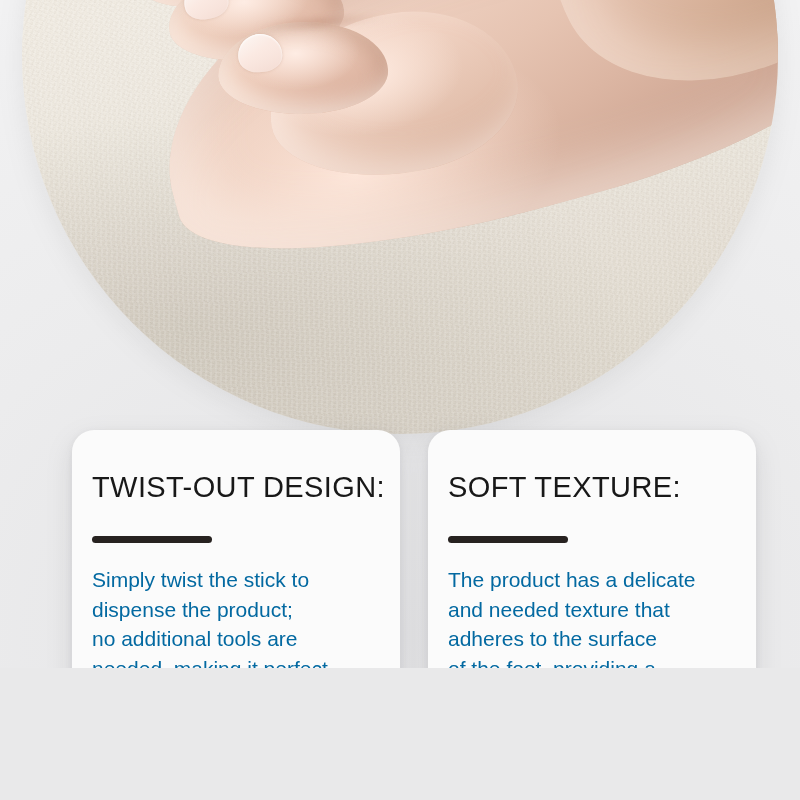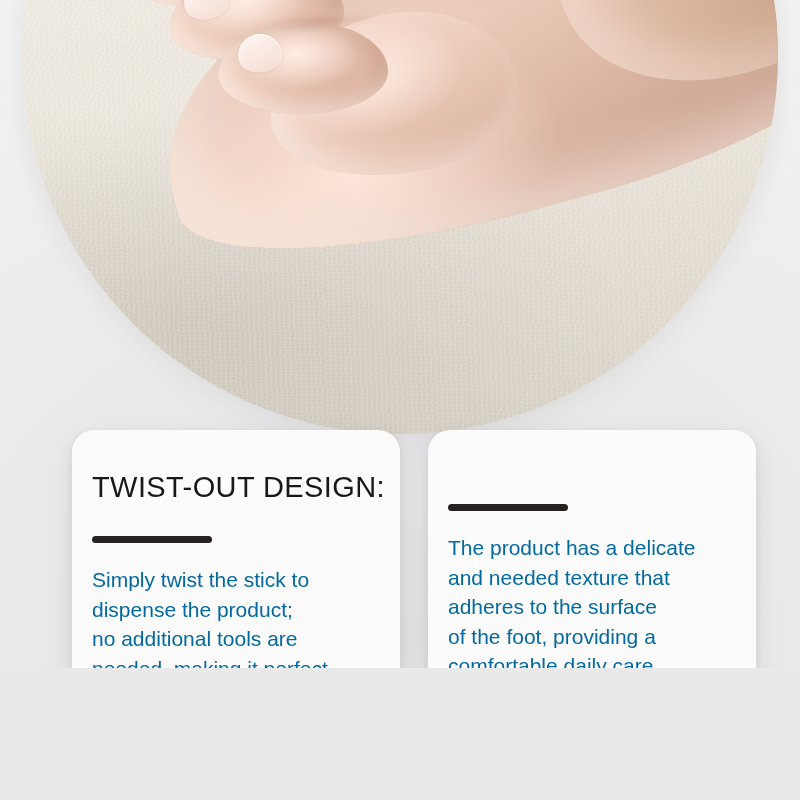--- a/index.html
+++ b/index.html
@@ -333,20 +333,21 @@
       <div class="card-rule"></div>
       <p class="card-body">Simply twist the stick to
 dispense the product;
 no additional tools are
 needed, making it perfect
 for quick and easy daily
 foot care.</p>
     </div>
 
     <div class="card">
+      <h2 class="card-title">SOFT TEXTURE:</h2>
       <div class="card-rule"></div>
       <p class="card-body">The product has a delicate
 and needed texture that
 adheres to the surface
 of the foot, providing a
 comfortable daily care
 experience.</p>
     </div>
 
   </div>

